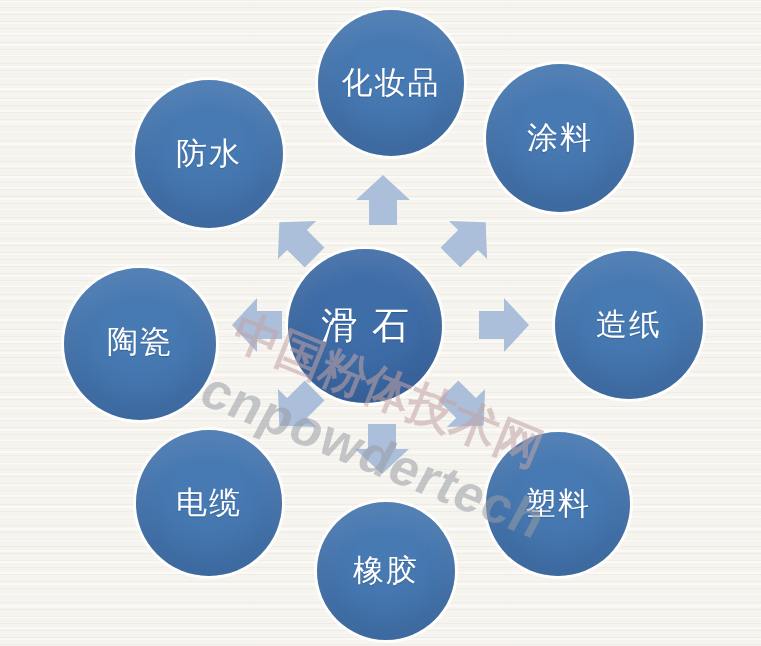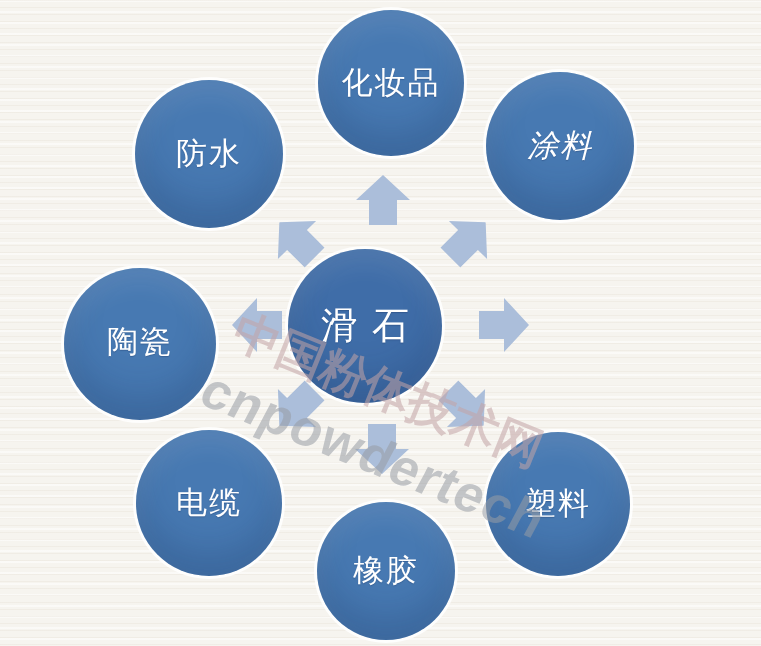--- a/index.html
+++ b/index.html
@@ -47,21 +47,21 @@
     text-shadow: 0 1px 1px rgba(30, 55, 100, 0.35);
     white-space: nowrap;
   }
   .node-center {
     left: 288px; top: 249px; width: 154px; height: 154px;
     background: var(--center-fill, #3f6da8);
   }
   .node-center .line { font-size: 37px; letter-spacing: 14px; padding-left: 14px; }
   .node-cosmetics  { left: 318px; top: 10px;  width: 146px; height: 146px; align-items: center; }
   .node-waterproof { left: 135px; top: 80px;  width: 148px; height: 148px; text-align: right; }
-  .node-coatings   { left: 486px; top: 72px;  width: 148px; height: 148px; font-style: italic; }
+  .node-coatings   { left: 486px; top: 64px;  width: 148px; height: 148px; }
   .node-ceramics   { left: 64px;  top: 268px; width: 152px; height: 152px; font-family: Liberation Mono, monospace; }
   .node-paper      { left: 555px; top: 251px; width: 148px; height: 148px; }
   .node-cable      { left: 136px; top: 430px; width: 146px; height: 146px; }
   .node-plastics   { left: 486px; top: 432px; width: 144px; height: 144px; }
   .node-rubber     { left: 317px; top: 502px; width: 138px; height: 138px; }
 
   
   .arrow {
     position: absolute;
     width: 54px; height: 50px;
@@ -164,20 +164,23 @@
   </div>
 
   <div class="node node-coatings">
     <span class="line">涂料</span>
   </div>
 
   <div class="node node-ceramics">
     <span class="line">陶瓷</span>
   </div>
 
+  <div class="node node-paper">
+    <span class="line">造纸</span>
+  </div>
 
   <div class="node node-cable">
     <span class="line">电缆</span>
   </div>
 
   <div class="node node-plastics">
     <span class="line">塑料</span>
   </div>
 
   <div class="node node-rubber">

